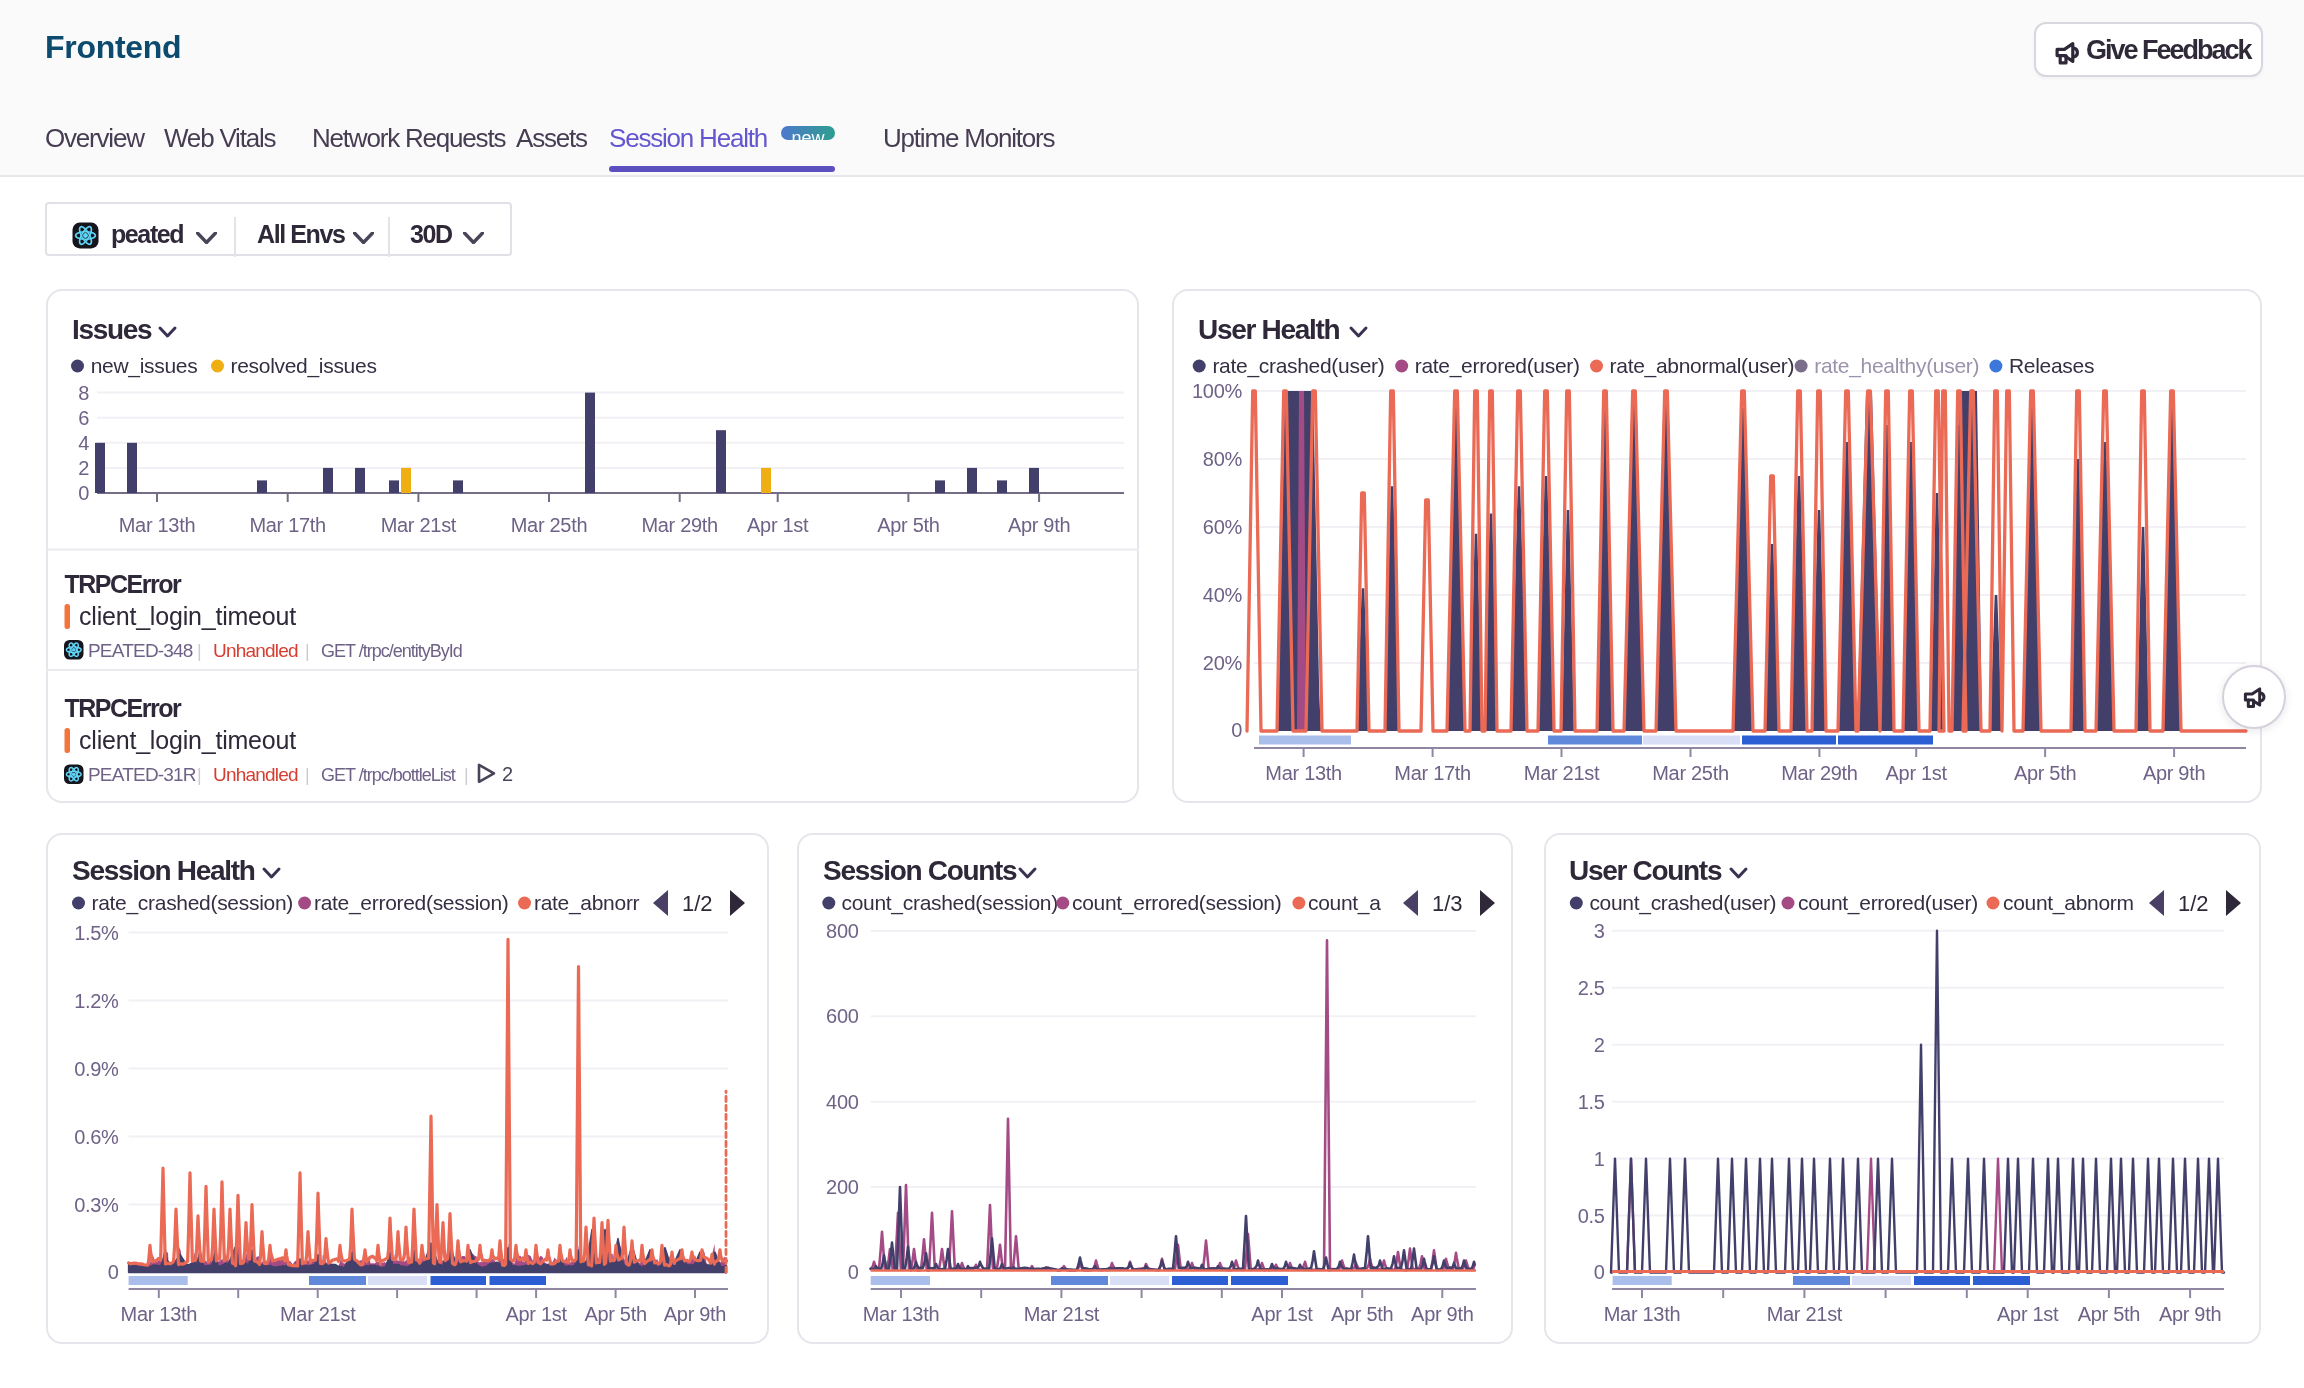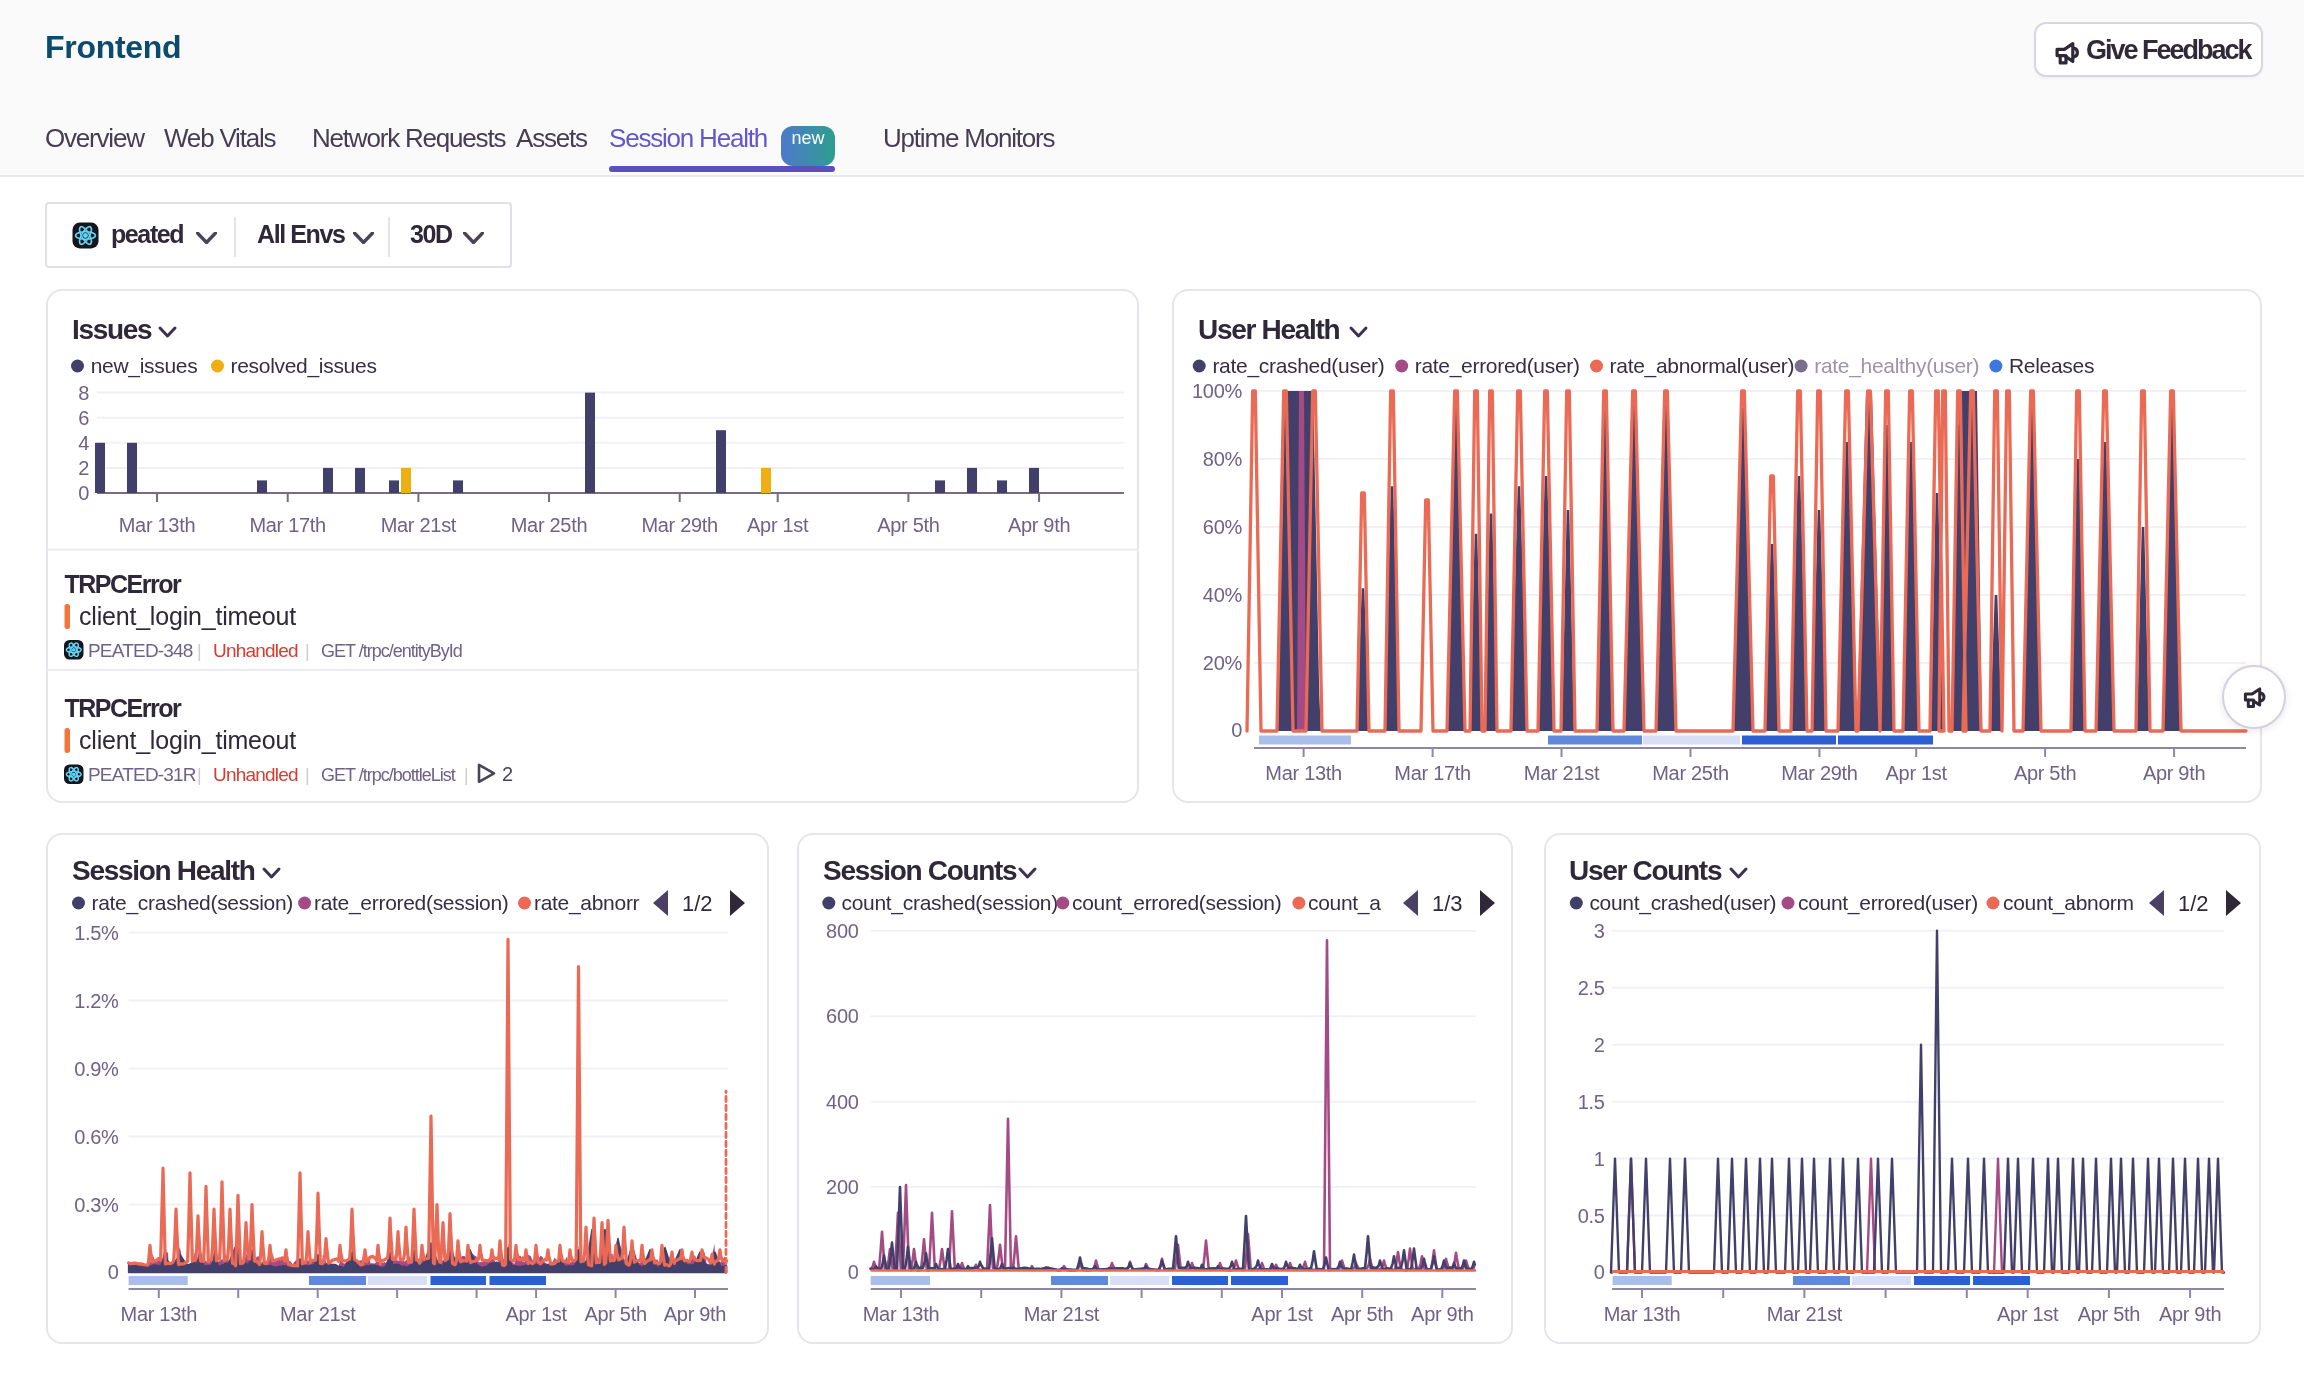--- a/index.html
+++ b/index.html
@@ -2,27 +2,27 @@
 <html><head><meta charset="utf-8"><style>
 *{margin:0;padding:0;box-sizing:border-box}
 body{width:2304px;height:1388px;position:relative;background:#fff;
  font-family:"Liberation Sans",sans-serif;overflow:hidden}
 .hdr{position:absolute;left:0;top:0;width:2304px;height:177px;background:#fafafb;
  border-bottom:2px solid #e9e6ec}
 .h1{position:absolute;left:45px;top:29px;font-size:32px;font-weight:700;color:#0c4a6e;letter-spacing:-0.3px}
 .tab{position:absolute;font-size:26px;color:#473d52;letter-spacing:-1.2px;white-space:nowrap}
 .tab.active{color:#6456ce}
 .underline{position:absolute;left:609px;top:166px;width:226px;height:6px;border-radius:3px;background:#5c4fbf}
-.newpill{position:absolute;left:781px;top:126px;width:54px;height:40px;border-radius:12px;
+.newpill{position:absolute;left:781px;top:126px;width:54px;height:14px;border-radius:12px;
  background:linear-gradient(90deg,#4e79cc,#2e9e8f);color:#fff;font-size:18px;
  text-align:center;line-height:24px;font-weight:400}
 .gfb{position:absolute;left:2034px;top:22px;width:229px;height:55px;background:#fff;
  border:2px solid #dad6df;border-radius:12px;box-shadow:0 2px 3px rgba(40,30,60,0.04)}
 .gfb span{position:absolute;left:50px;top:0;height:40px;line-height:53px;font-size:27px;font-weight:700;color:#2f2938;letter-spacing:-2px;white-space:nowrap}
-.filter{position:absolute;left:45px;top:202px;width:467px;height:66px;background:#fff;
+.filter{position:absolute;left:45px;top:202px;width:467px;height:54px;background:#fff;
  border:2px solid #e3dfe7;border-radius:4px}
 .filter .sep{position:absolute;top:13px;width:2px;height:40px;background:#e5e2e8}
 .ftxt{position:absolute;top:16px;font-size:25px;font-weight:700;color:#2f2838;letter-spacing:-1.4px;white-space:nowrap}
 .panel{position:absolute;background:#fff;border:2px solid #e7e4eb;border-radius:16px}
 .fab{position:absolute;left:2222px;top:665px;width:64px;height:64px;border-radius:50%;
  background:#fff;border:2px solid #d6d0dc;box-shadow:0 2px 8px rgba(40,30,60,0.10)}
 </style></head><body>
 <div class="hdr"></div>
 <div class="h1">Frontend</div>
 <div class="tab " style="left:45px;top:123px">Overview</div>

